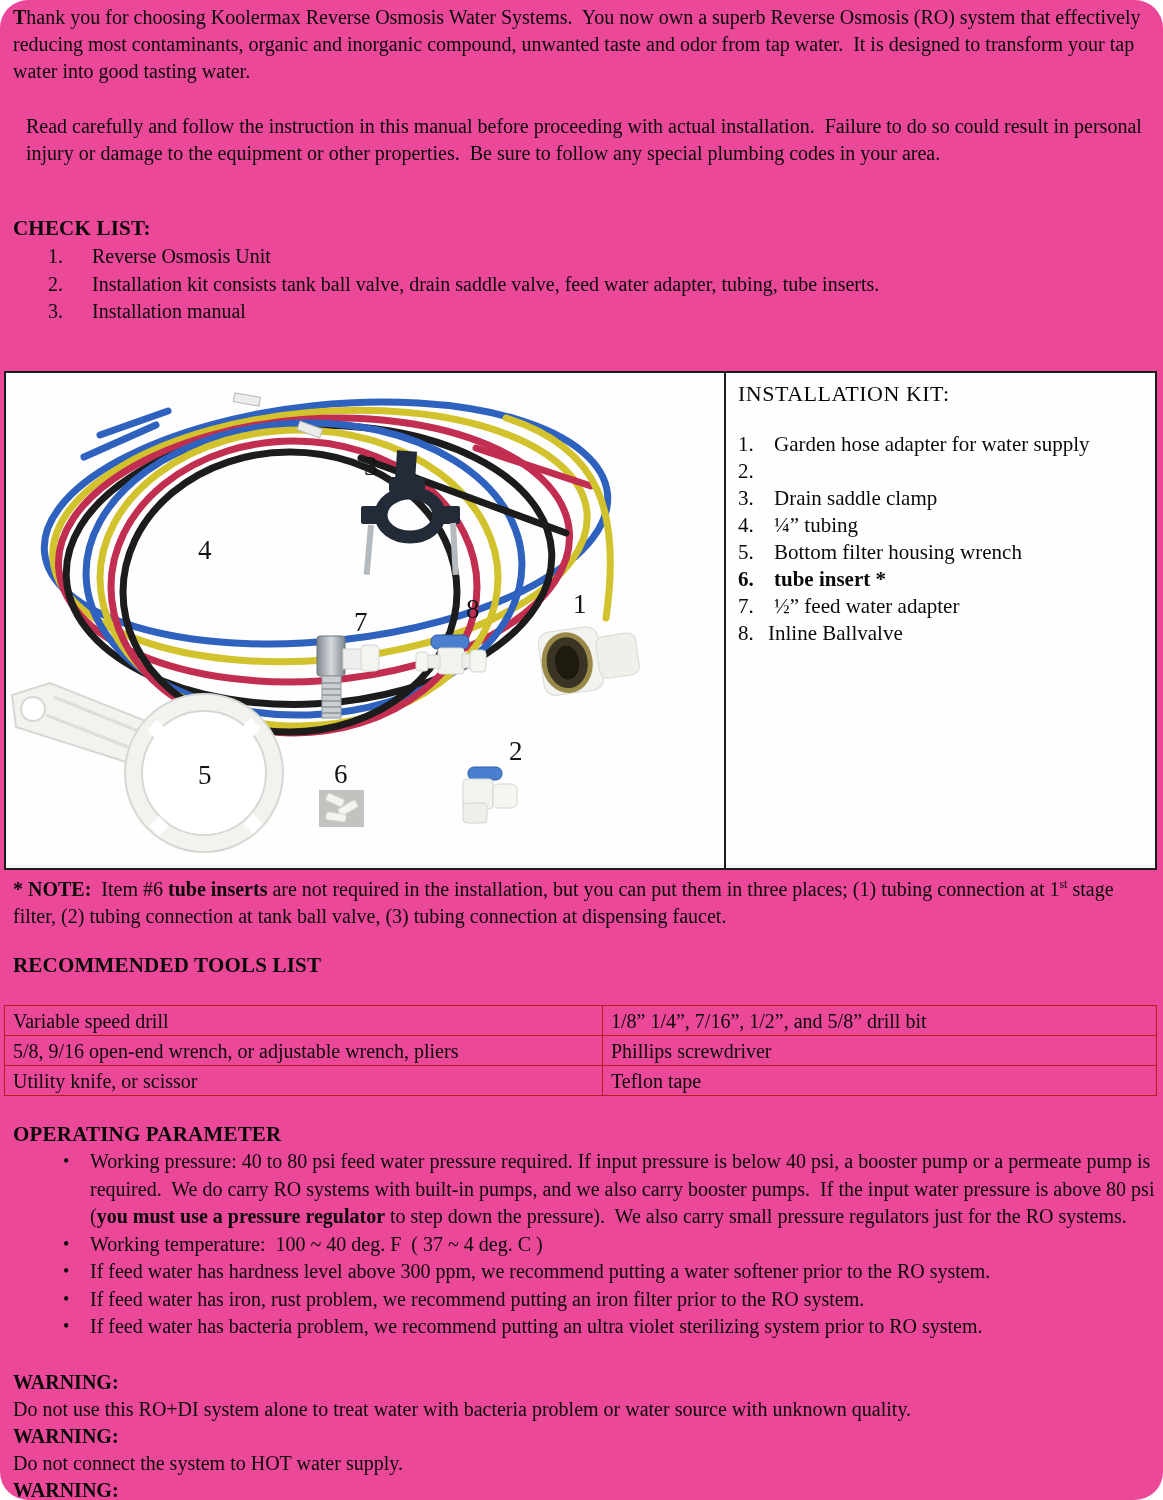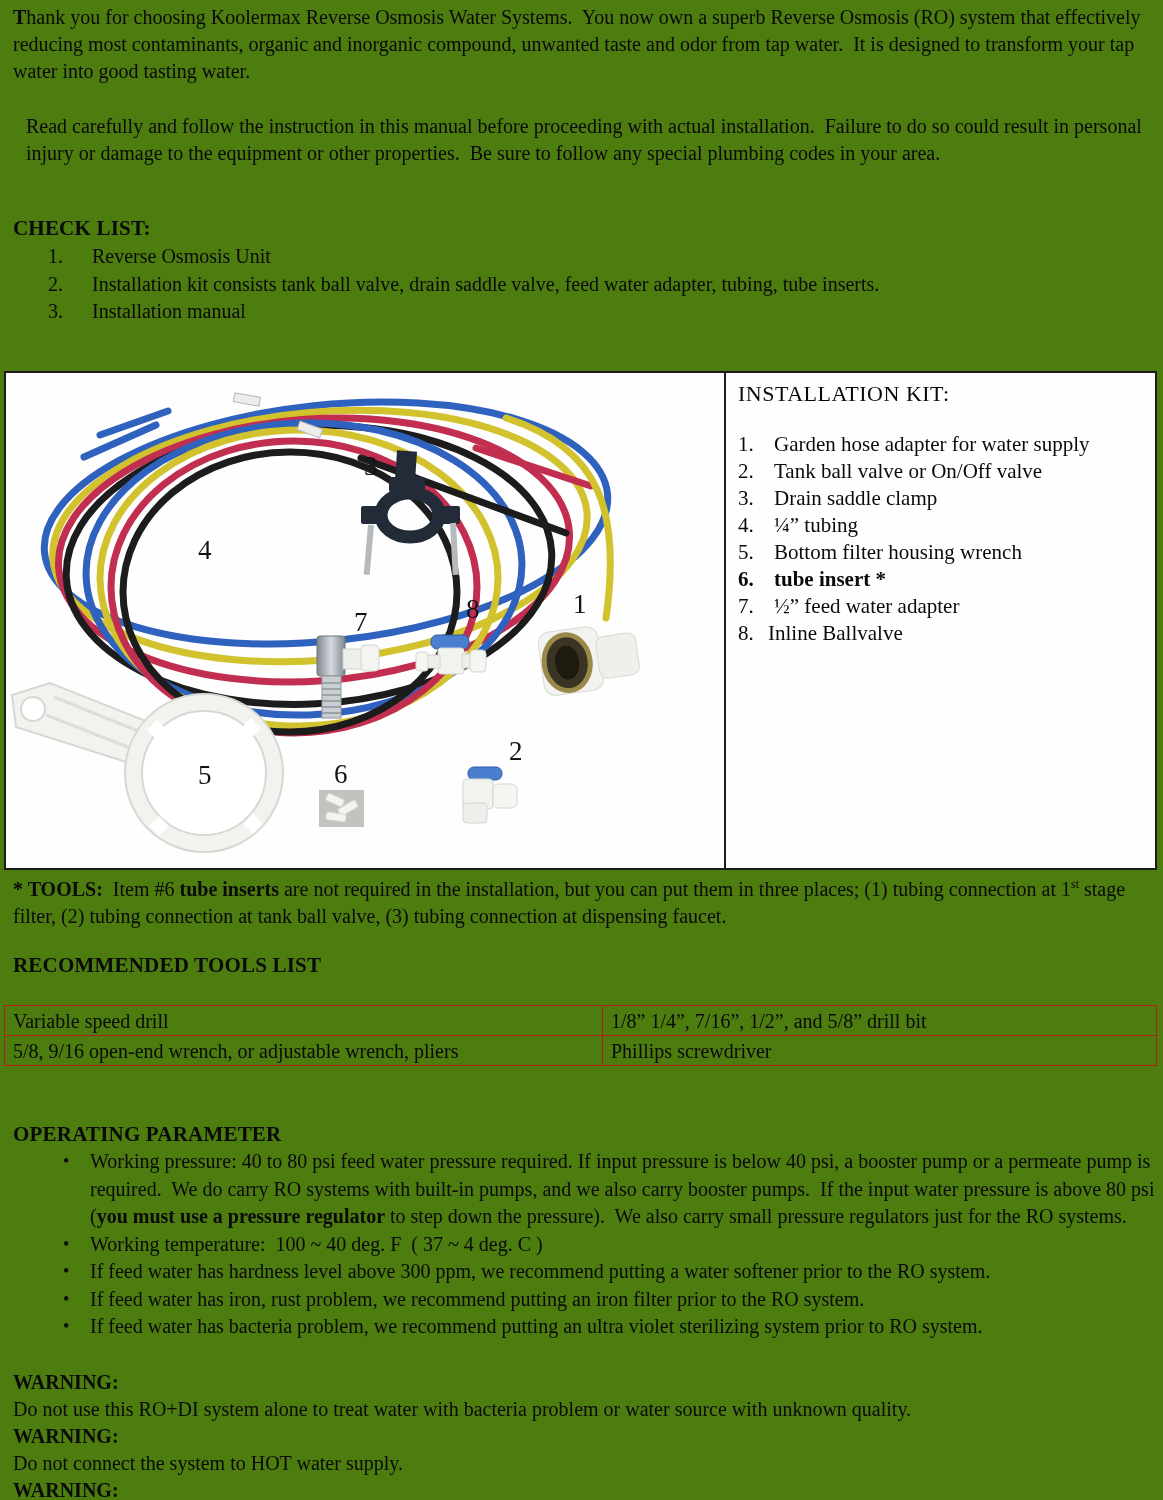--- a/index.html
+++ b/index.html
@@ -1,17 +1,17 @@
 <!DOCTYPE html>
 <html><head>
 <meta charset="utf-8">
 <style>
   html,body{margin:0;padding:0;background:#ffffff;}
-  .page{position:relative;width:1163px;height:1500px;background:#4d7c0f;color:#0a0a0a;
-        font-family:"Liberation Serif", serif;font-size:20px;line-height:27px;overflow:hidden;}
+  .page{position:relative;width:1163px;height:1500px;background:#ec4899;color:#0a0a0a;
+        font-family:"Liberation Serif", serif;font-size:20px;line-height:27px;overflow:hidden;border-radius:28px;}
   .abs{position:absolute;}
   .para{white-space:pre-wrap;}
   .heading{font-weight:bold;font-size:21px;letter-spacing:0.2px;}
   
   .cl-row{display:flex;line-height:27.5px;}
   .cl-num{width:44px;flex:none;}
   
   .figure-box{left:4px;top:371px;width:1153px;height:499px;border:2px solid #1b1b1b;
               box-sizing:border-box;display:flex;background:#fefefe;}
   .fig-left{width:718px;flex:none;border-right:2px solid #1b1b1b;position:relative;}
@@ -169,21 +169,20 @@
 
     <div class="fig-right">
       <div class="kit-heading">INSTALLATION KIT:</div>
       <div>
         <div class="kit-row">
             <span class="kit-num">1.</span>
             <span>Garden hose adapter for water supply</span>
           </div>
         <div class="kit-row">
             <span class="kit-num">2.</span>
-            <span>Tank ball valve or On/Off valve</span>
           </div>
         <div class="kit-row">
             <span class="kit-num">3.</span>
             <span>Drain saddle clamp</span>
           </div>
         <div class="kit-row">
             <span class="kit-num">4.</span>
             <span>¼” tubing</span>
           </div>
         <div class="kit-row">
@@ -199,33 +198,37 @@
             <span>½” feed water adapter</span>
           </div>
         <div class="kit-row">
             <span class="kit-num" style="width:30px;">8.</span>
             <span>Inline Ballvalve</span>
           </div>
       </div>
     </div>
   </div>
 
-  <div class="abs para note" style="left:13px;top:876px;width:1140px;"><b>* TOOLS:</b><span>  Item #6 </span><b>tube inserts</b><span> are not required in the installation, but you can put them in three places; (1) tubing connection at 1</span><sup>st</sup><span> stage filter, (2) tubing connection at tank ball valve, (3) tubing connection at dispensing faucet.</span></div>
+  <div class="abs para note" style="left:13px;top:876px;width:1140px;"><b>* NOTE:</b><span>  Item #6 </span><b>tube inserts</b><span> are not required in the installation, but you can put them in three places; (1) tubing connection at 1</span><sup>st</sup><span> stage filter, (2) tubing connection at tank ball valve, (3) tubing connection at dispensing faucet.</span></div>
 
   <div class="abs heading" style="left:13px;top:952px;">RECOMMENDED TOOLS LIST</div>
   <table class="tools abs" style="left:4px;top:1005px;">
     <tbody>
       <tr>
         <td class="c1">Variable speed drill</td>
         <td>1/8” 1/4”, 7/16”, 1/2”, and 5/8” drill bit</td>
       </tr>
       <tr>
         <td class="c1">5/8, 9/16 open-end wrench, or adjustable wrench, pliers</td>
         <td>Phillips screwdriver</td>
       </tr>
+      <tr>
+        <td class="c1">Utility knife, or scissor</td>
+        <td>Teflon tape</td>
+      </tr>
     </tbody>
   </table>
 
   <div class="abs heading" style="left:13px;top:1121px;">OPERATING PARAMETER</div>
   <div class="abs" style="left:13px;top:1148px;width:1142px;">
     <div class="b-row">
         <span class="b-dot">•</span>
         <span class="b-text"><span>Working pressure: 40 to 80 psi feed water pressure required. If input pressure is below 40 psi, a booster pump or a permeate pump is required.  We do carry RO systems with built-in pumps, and we also carry booster pumps.  If the input water pressure is above 80 psi (</span><b>you must use a pressure regulator</b><span> to step down the pressure).  We also carry small pressure regulators just for the RO systems.</span></span>
       </div>
     <div class="b-row">

